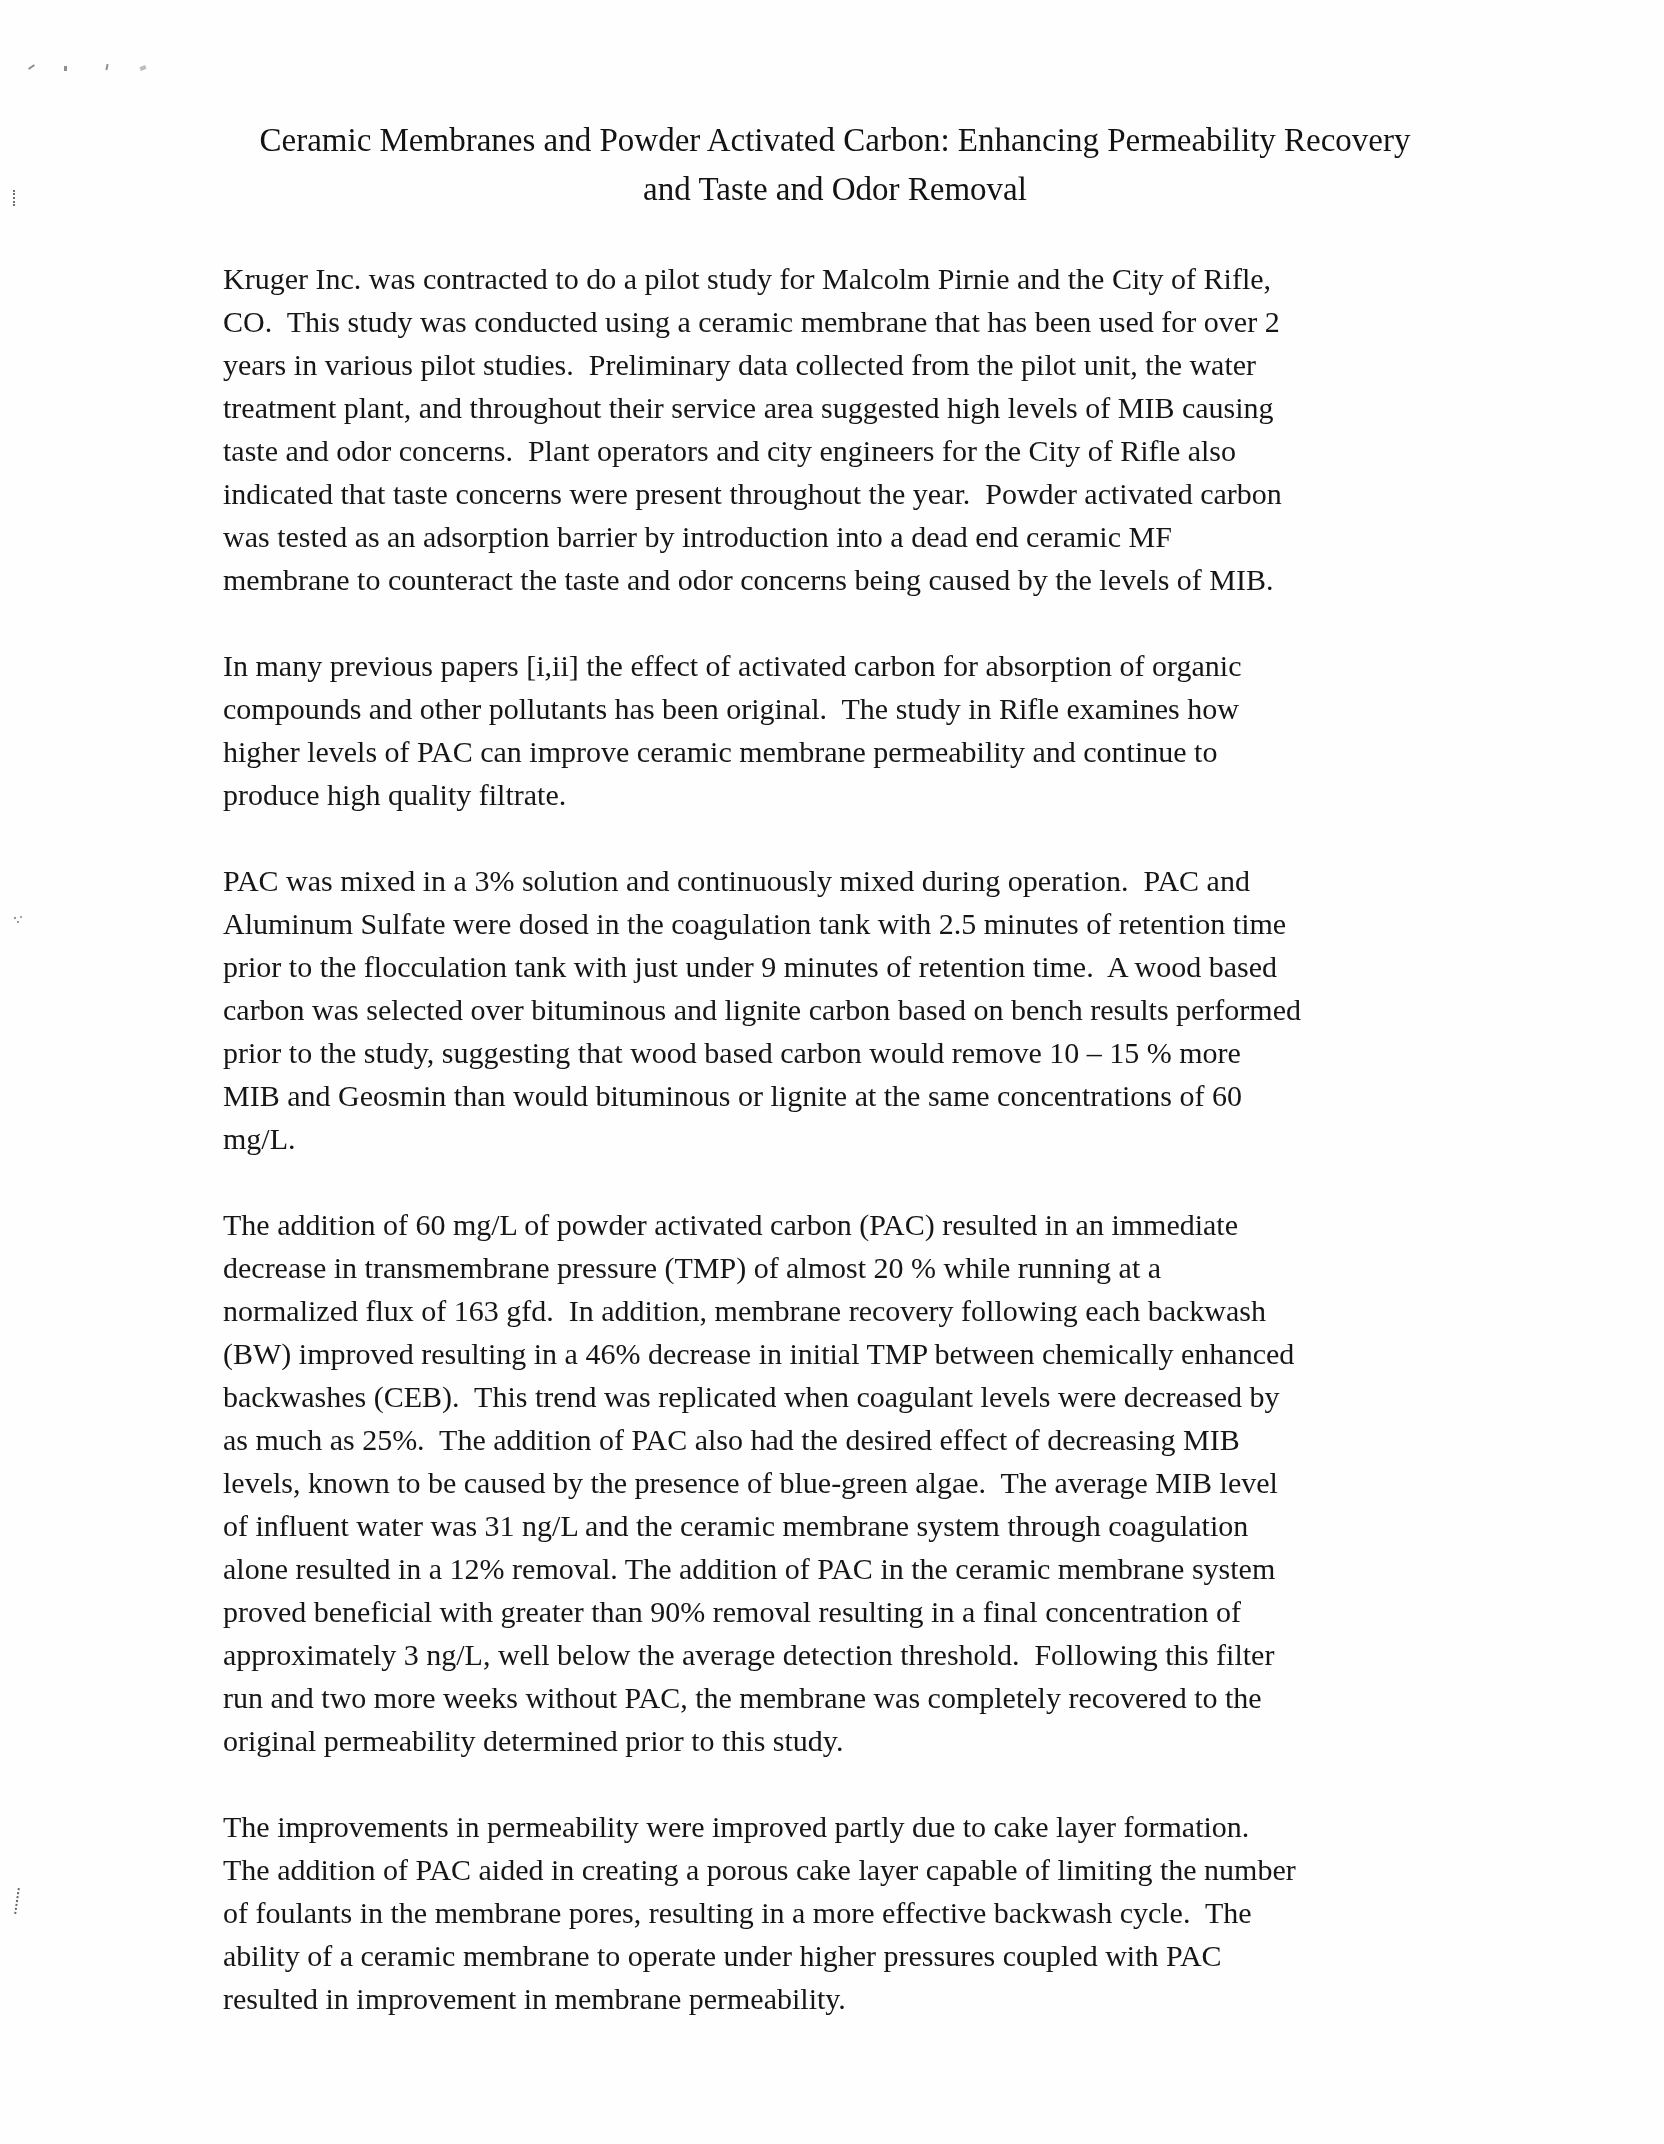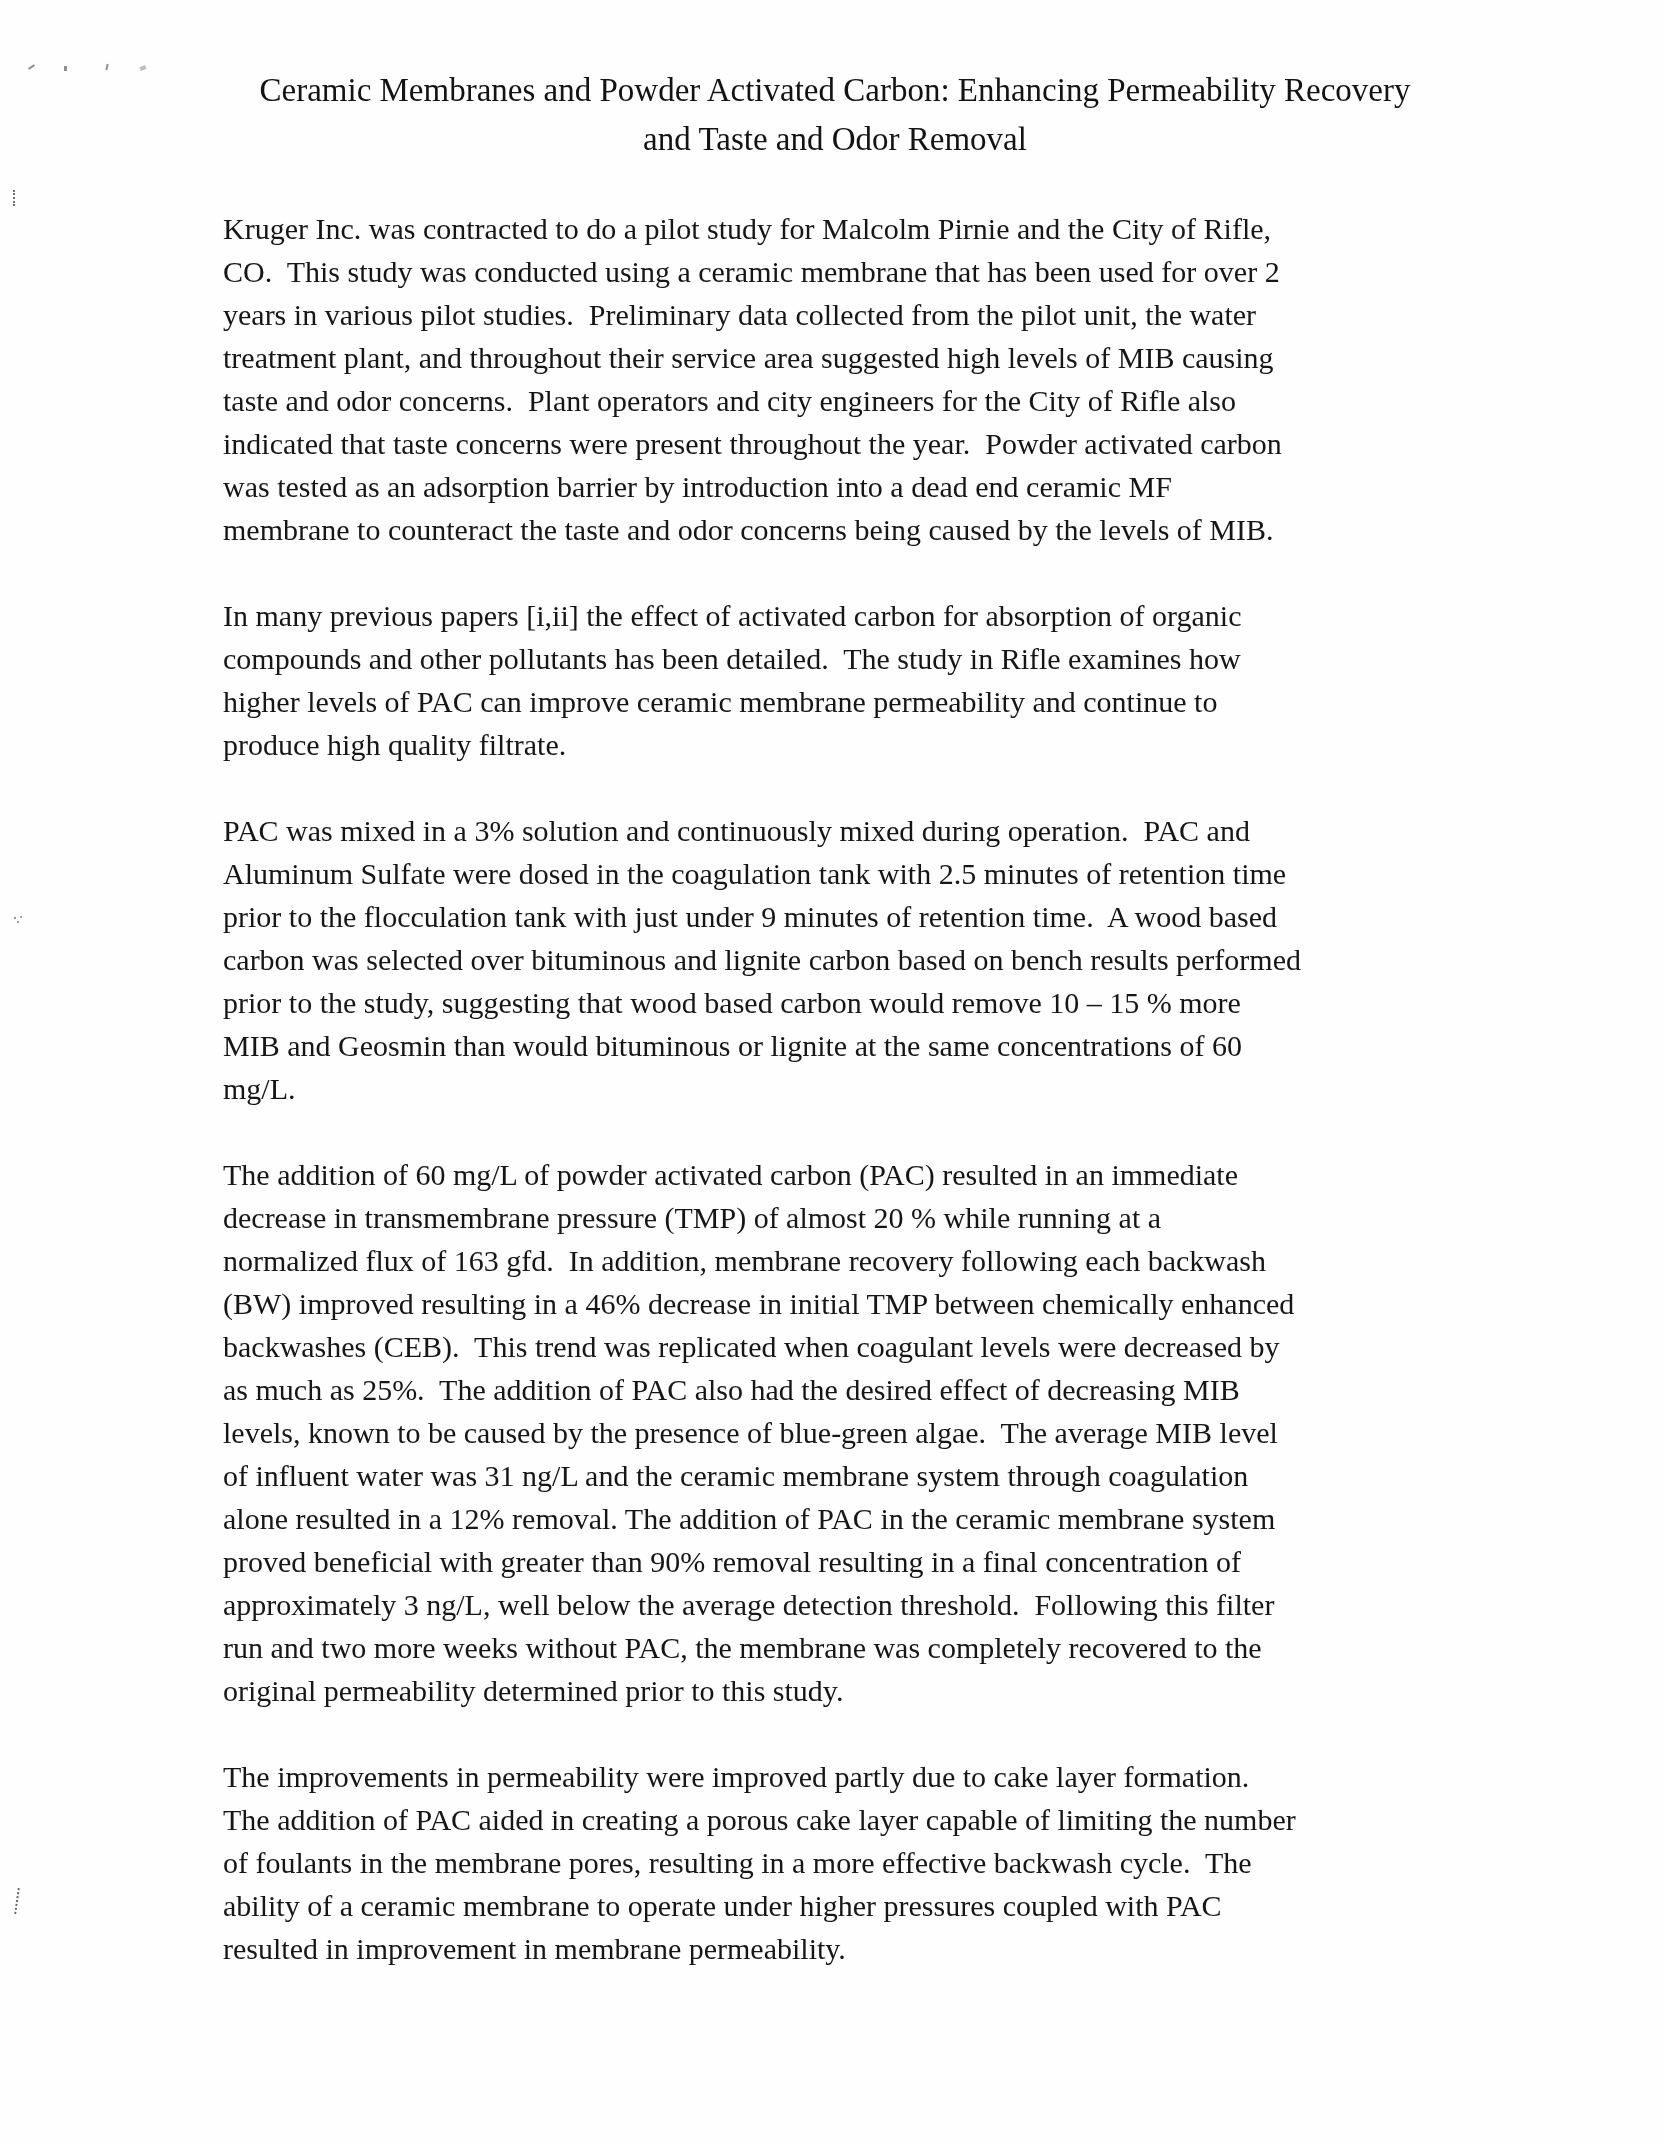--- a/index.html
+++ b/index.html
@@ -6,21 +6,21 @@
     margin: 0;
     padding: 0;
     background: #ffffff;
   }
   .page {
     position: relative;
     width: 1664px;
     height: 2144px;
     background: #fefefe;
     box-sizing: border-box;
-    padding: 66px 208px 0 215px;
+    padding: 116px 208px 0 215px;
     font-family: "Liberation Serif", "DejaVu Serif", serif;
     color: #111111;
     overflow: hidden;
   }
   .doc-title {
     width: 1240px;
     margin: 0;
     font-size: 33px;
     line-height: 49px;
     font-weight: normal;
@@ -97,21 +97,21 @@
   <p class="doc-paragraph">Kruger Inc. was contracted to do a pilot study for Malcolm Pirnie and the City of Rifle,
 CO.  This study was conducted using a ceramic membrane that has been used for over 2
 years in various pilot studies.  Preliminary data collected from the pilot unit, the water
 treatment plant, and throughout their service area suggested high levels of MIB causing
 taste and odor concerns.  Plant operators and city engineers for the City of Rifle also
 indicated that taste concerns were present throughout the year.  Powder activated carbon
 was tested as an adsorption barrier by introduction into a dead end ceramic MF
 membrane to counteract the taste and odor concerns being caused by the levels of MIB.</p>
 
   <p class="doc-paragraph">In many previous papers [i,ii] the effect of activated carbon for absorption of organic
-compounds and other pollutants has been detailed.  The study in Rifle examines how
+compounds and other pollutants has been original.  The study in Rifle examines how
 higher levels of PAC can improve ceramic membrane permeability and continue to
 produce high quality filtrate.</p>
 
   <p class="doc-paragraph">PAC was mixed in a 3% solution and continuously mixed during operation.  PAC and
 Aluminum Sulfate were dosed in the coagulation tank with 2.5 minutes of retention time
 prior to the flocculation tank with just under 9 minutes of retention time.  A wood based
 carbon was selected over bituminous and lignite carbon based on bench results performed
 prior to the study, suggesting that wood based carbon would remove 10 – 15 % more
 MIB and Geosmin than would bituminous or lignite at the same concentrations of 60
 mg/L.</p>

